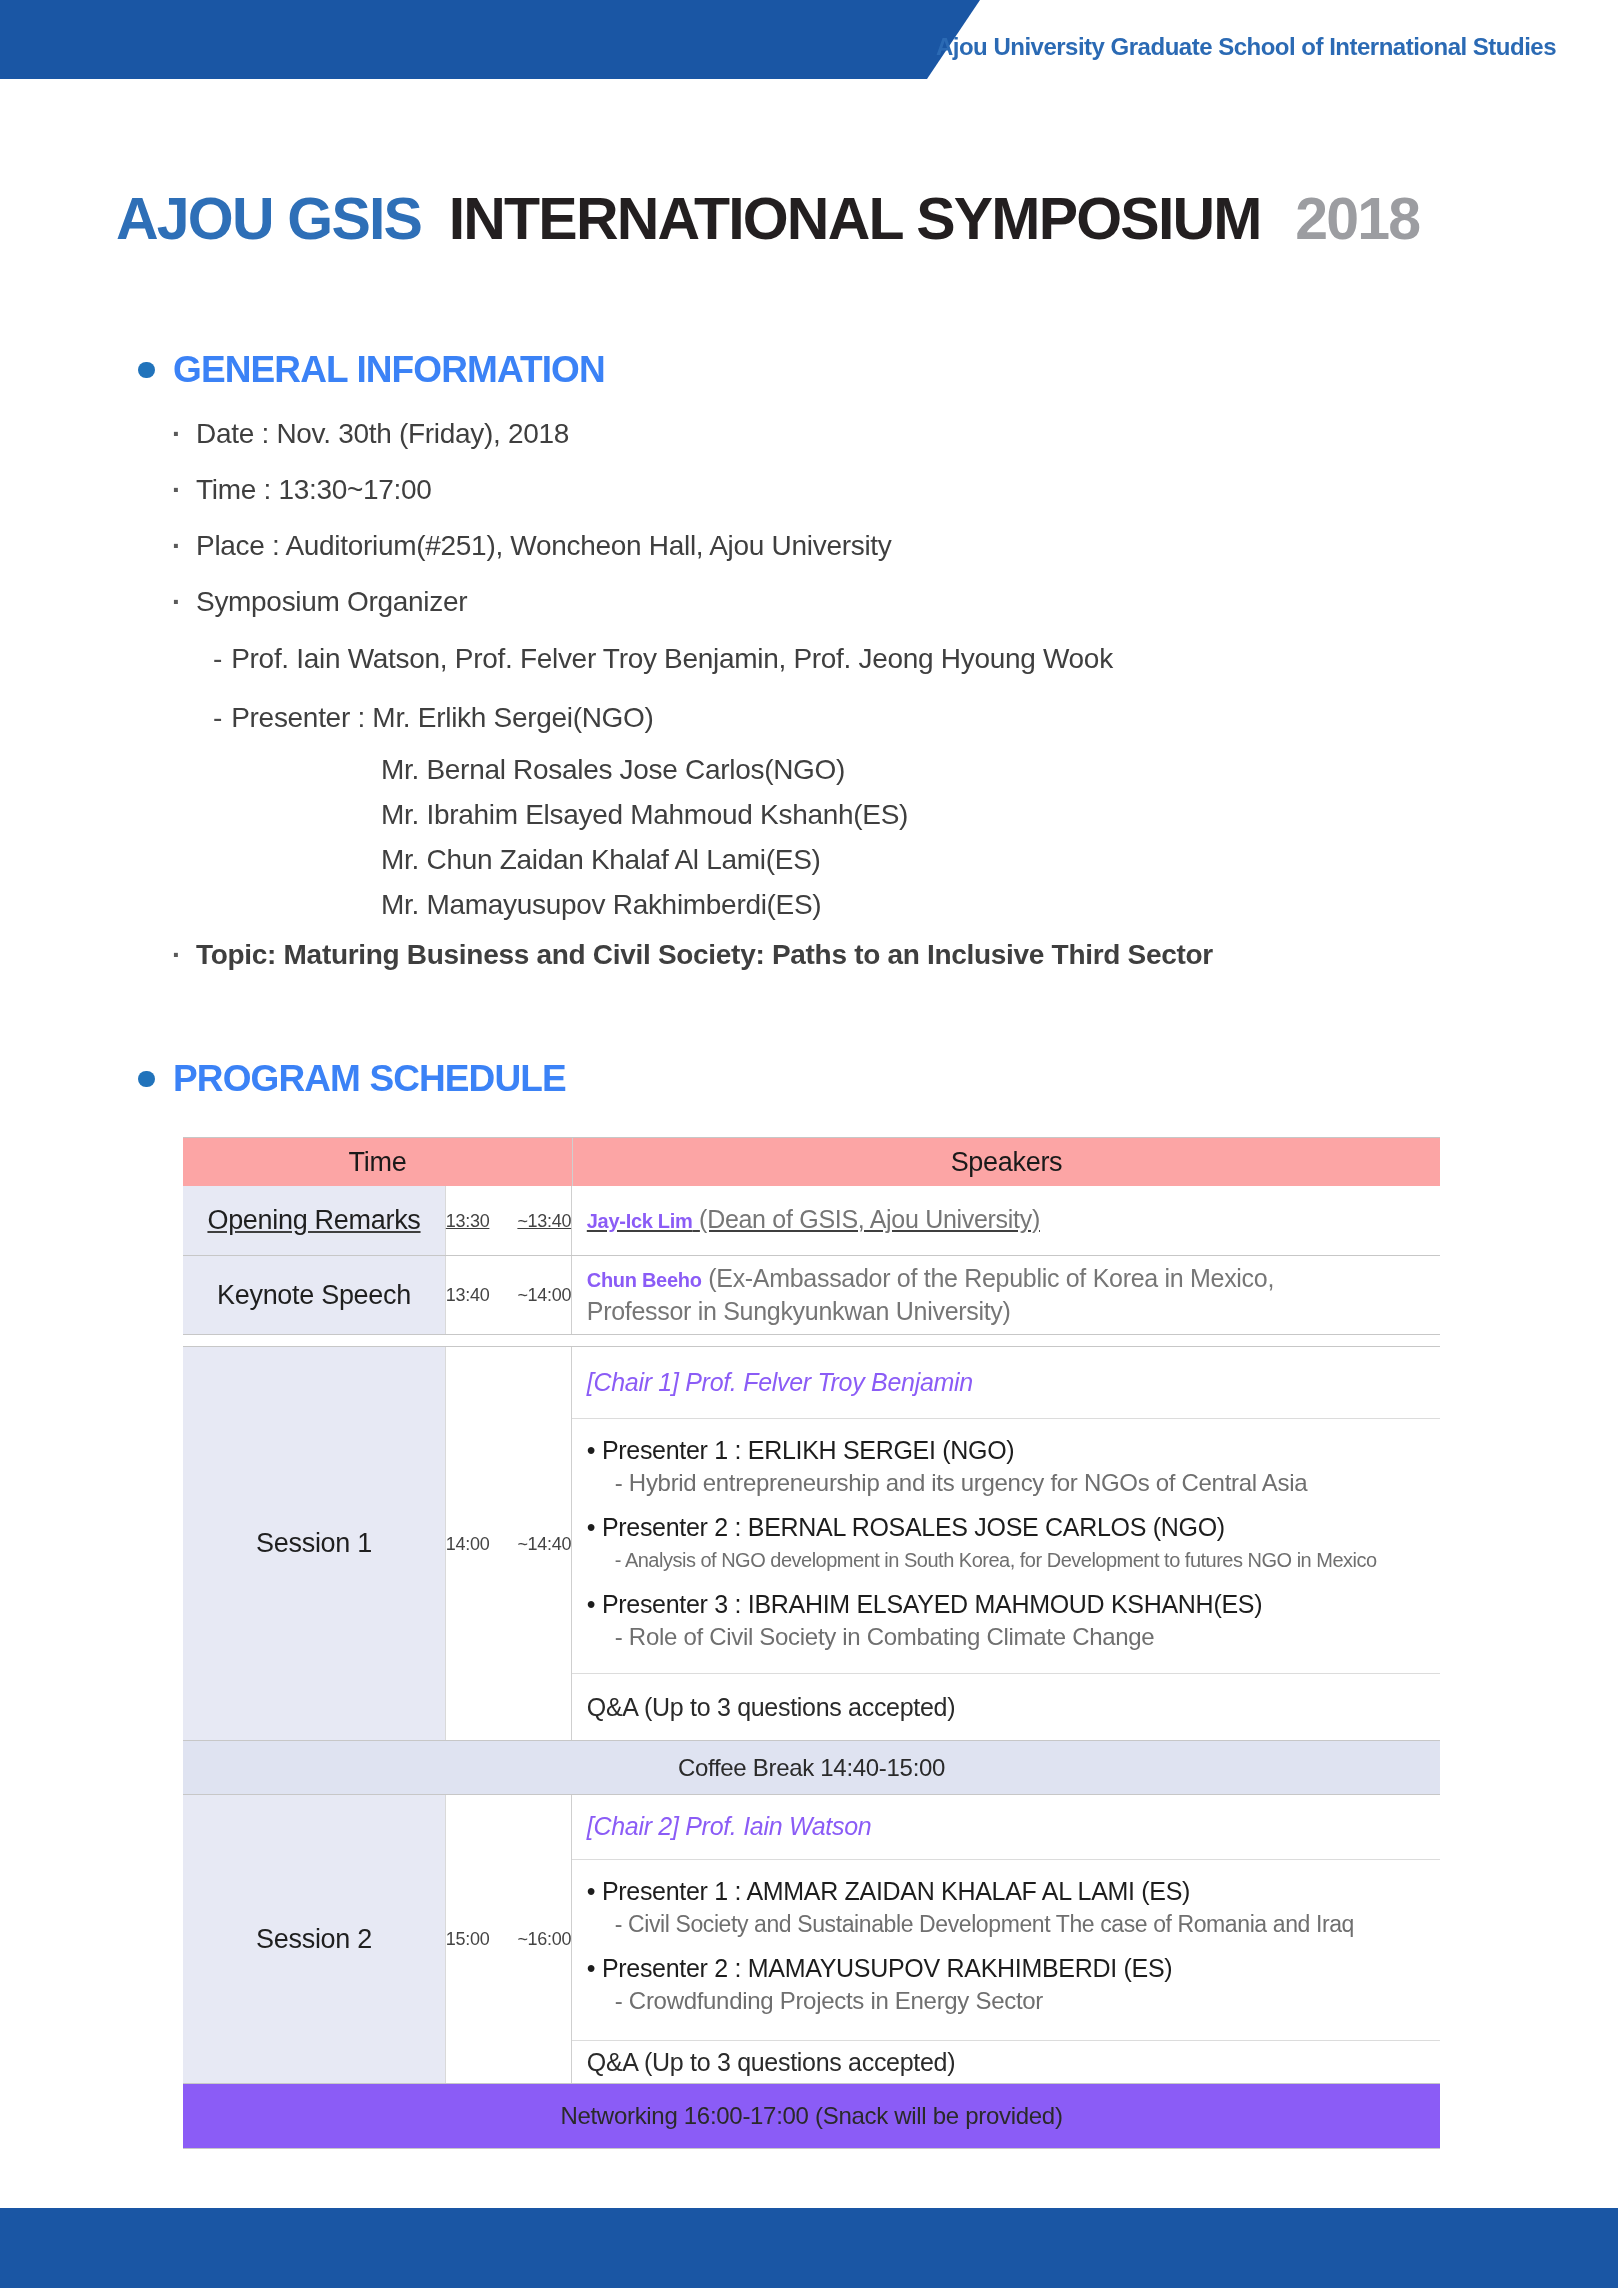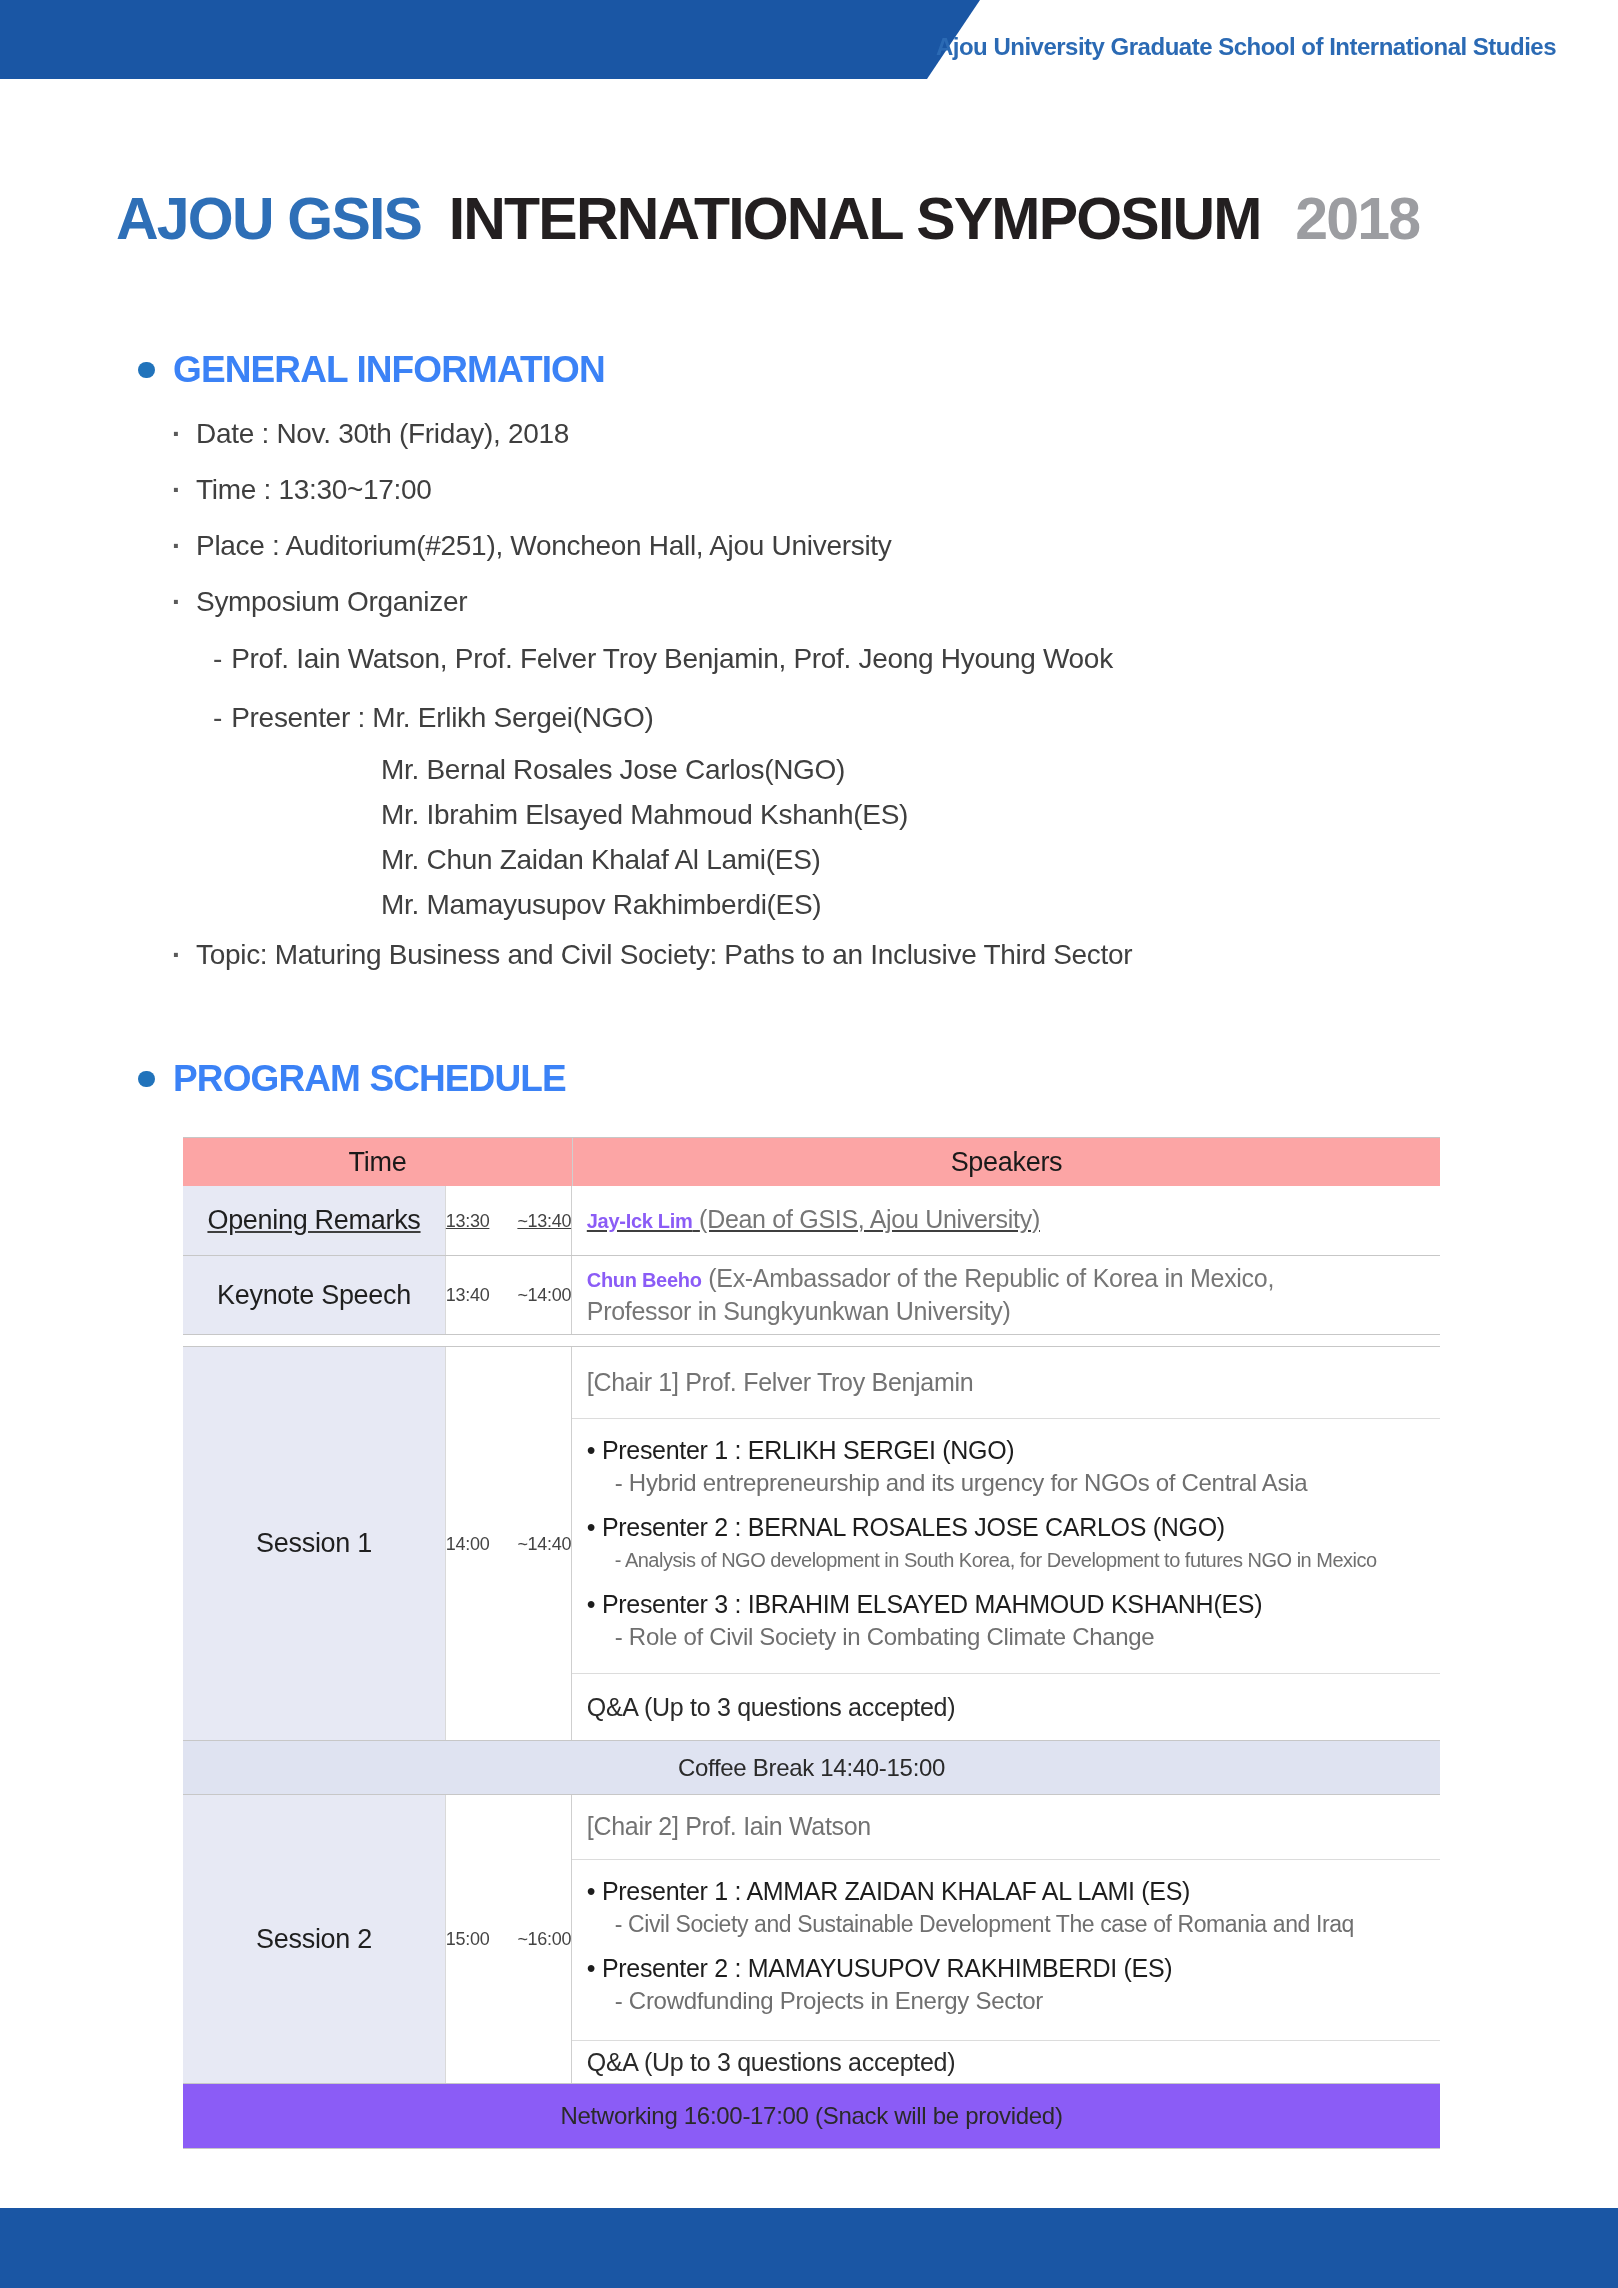--- a/index.html
+++ b/index.html
@@ -30,21 +30,21 @@
   
   .gi-list{position:absolute;left:172px;top:406px;width:1311px;font-size:28px;color:#3f3f3f;
            letter-spacing:-0.3px;}
   .gi-item{position:relative;height:56px;display:flex;align-items:center;padding-left:24px;white-space:nowrap;}
   .gi-item::before{content:"\00B7";position:absolute;left:0;top:50%;transform:translateY(-50%);
                    color:#5a5a5a;font-weight:bold;font-size:28px;}
   .gi-sub{position:relative;height:58px;display:flex;align-items:center;padding-left:41px;white-space:nowrap;}
   .gi-dash{margin-right:9.2px;color:#4a4a4a;}
   .gi-name{height:45px;display:flex;align-items:center;padding-left:209px;white-space:nowrap;}
   .gi-presenter-row{height:59px;display:flex;align-items:center;padding-left:41px;white-space:nowrap;}
-  .gi-topic{height:55px;}
+  .gi-topic{height:55px;font-weight:bold;}
 
   
   .sched{position:absolute;left:183px;top:1137px;width:1257px;font-size:25px;letter-spacing:-0.3px;}
   .tbl{display:flex;border-top:1.8px solid #c7c7c7;box-sizing:border-box;}
   .tbl-a-head{height:48px;border-top:1.8px solid #c7c7c7;background:#fca5a5;display:flex;}
   .cell{box-sizing:border-box;display:flex;align-items:center;justify-content:center;}
   .c-timehead{width:390px;border-right:1.8px solid #cfcfcf;font-size:27px;color:#1a1a1a;}
   .c-spkhead{flex:1;font-size:27px;color:#1a1a1a;}
   .c-label{width:263px;background:#e7e9f4;border-right:1.8px solid #d9d9d9;
            font-size:27px;color:#1f1f1f;flex-direction:column;}
@@ -53,22 +53,22 @@
   .c-speak{flex:1;display:flex;flex-direction:column;justify-content:center;
            padding-left:14.8px;box-sizing:border-box;}
   .row-a{border-bottom:1.8px solid #c7c7c7;}
   .row-a:last-child{border-bottom:1.8px solid #c7c7c7;}
   .spk-name{font-weight:bold;color:#8b5cf6;font-size:20px;}
   .spk-desc{color:#767676;}
   .spk-line{white-space:nowrap;line-height:31px;}
   .gap{height:11px;}
 
   .sess-right{flex:1;display:flex;flex-direction:column;}
-  .chair-row{display:flex;align-items:center;padding-left:14.8px;color:#737373;
-             border-bottom:1.8px solid #dcdcdc;box-sizing:border-box;}
+  .chair-row{display:flex;align-items:center;padding-left:14.8px;color:#8b5cf6;
+             border-bottom:1.8px solid #dcdcdc;box-sizing:border-box;font-style:italic;}
   .pres-area{padding:14.8px 0 0 14.8px;box-sizing:border-box;}
   .pres{margin-bottom:11px;}
   .p-title{height:33px;display:flex;align-items:center;color:#1d1d1d;white-space:nowrap;}
   .p-topic{height:33px;display:flex;align-items:center;color:#6f6f6f;font-size:24px;
            padding-left:28px;white-space:nowrap;}
   .p-topic.tight{font-size:20px;letter-spacing:-0.5px;}
   .p-topic.tight2{font-size:23px;letter-spacing:-0.4px;}
   .qa-row{display:flex;align-items:center;padding-left:14.8px;color:#2a2a2a;
           border-top:1.8px solid #dcdcdc;box-sizing:border-box;}
 

